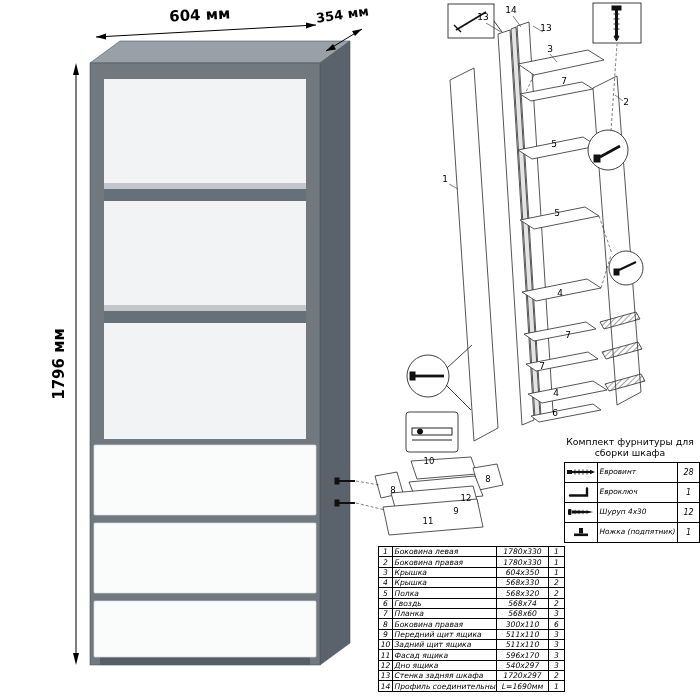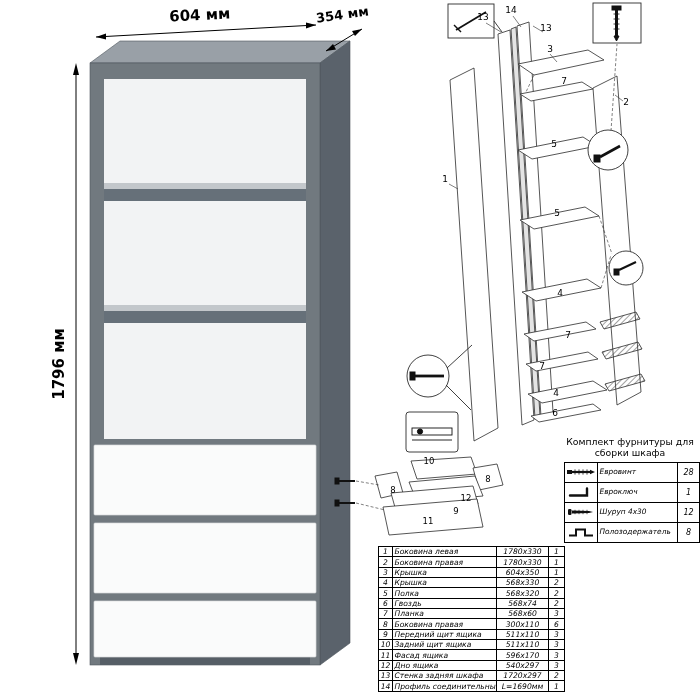--- a/index.html
+++ b/index.html
@@ -307,19 +307,20 @@
             <line x1="9" y1="4.8" x2="9" y2="9.2" stroke="#111" stroke-width="0.7"></line>
             <line x1="13" y1="4.8" x2="13" y2="9.2" stroke="#111" stroke-width="0.7"></line>
             <line x1="17" y1="4.8" x2="17" y2="9.2" stroke="#111" stroke-width="0.7"></line>
             <line x1="21" y1="4.8" x2="21" y2="9.2" stroke="#111" stroke-width="0.7"></line>
           </svg></td>
       <td class="hwname">Шуруп 4x30</td>
       <td class="qty">12</td>
     </tr>
     <tr>
       <td class="icon"><svg style="position:static" width="30" height="14" viewBox="0 0 30 14">
-            <path d="M3,10.5 h7 v-6 h9 v6 h8" fill="none" stroke="#111" stroke-width="2"></path>
+            <rect x="8" y="8.5" width="14" height="2.6" fill="#111"></rect>
+            <rect x="13" y="3" width="4" height="5.5" fill="#111"></rect>
           </svg></td>
-      <td class="hwname">Полозодержатель</td>
-      <td class="qty">8</td>
+      <td class="hwname">Ножка (подпятник)</td>
+      <td class="qty">1</td>
     </tr>
   </tbody>
 </table>
 
 </body></html>

